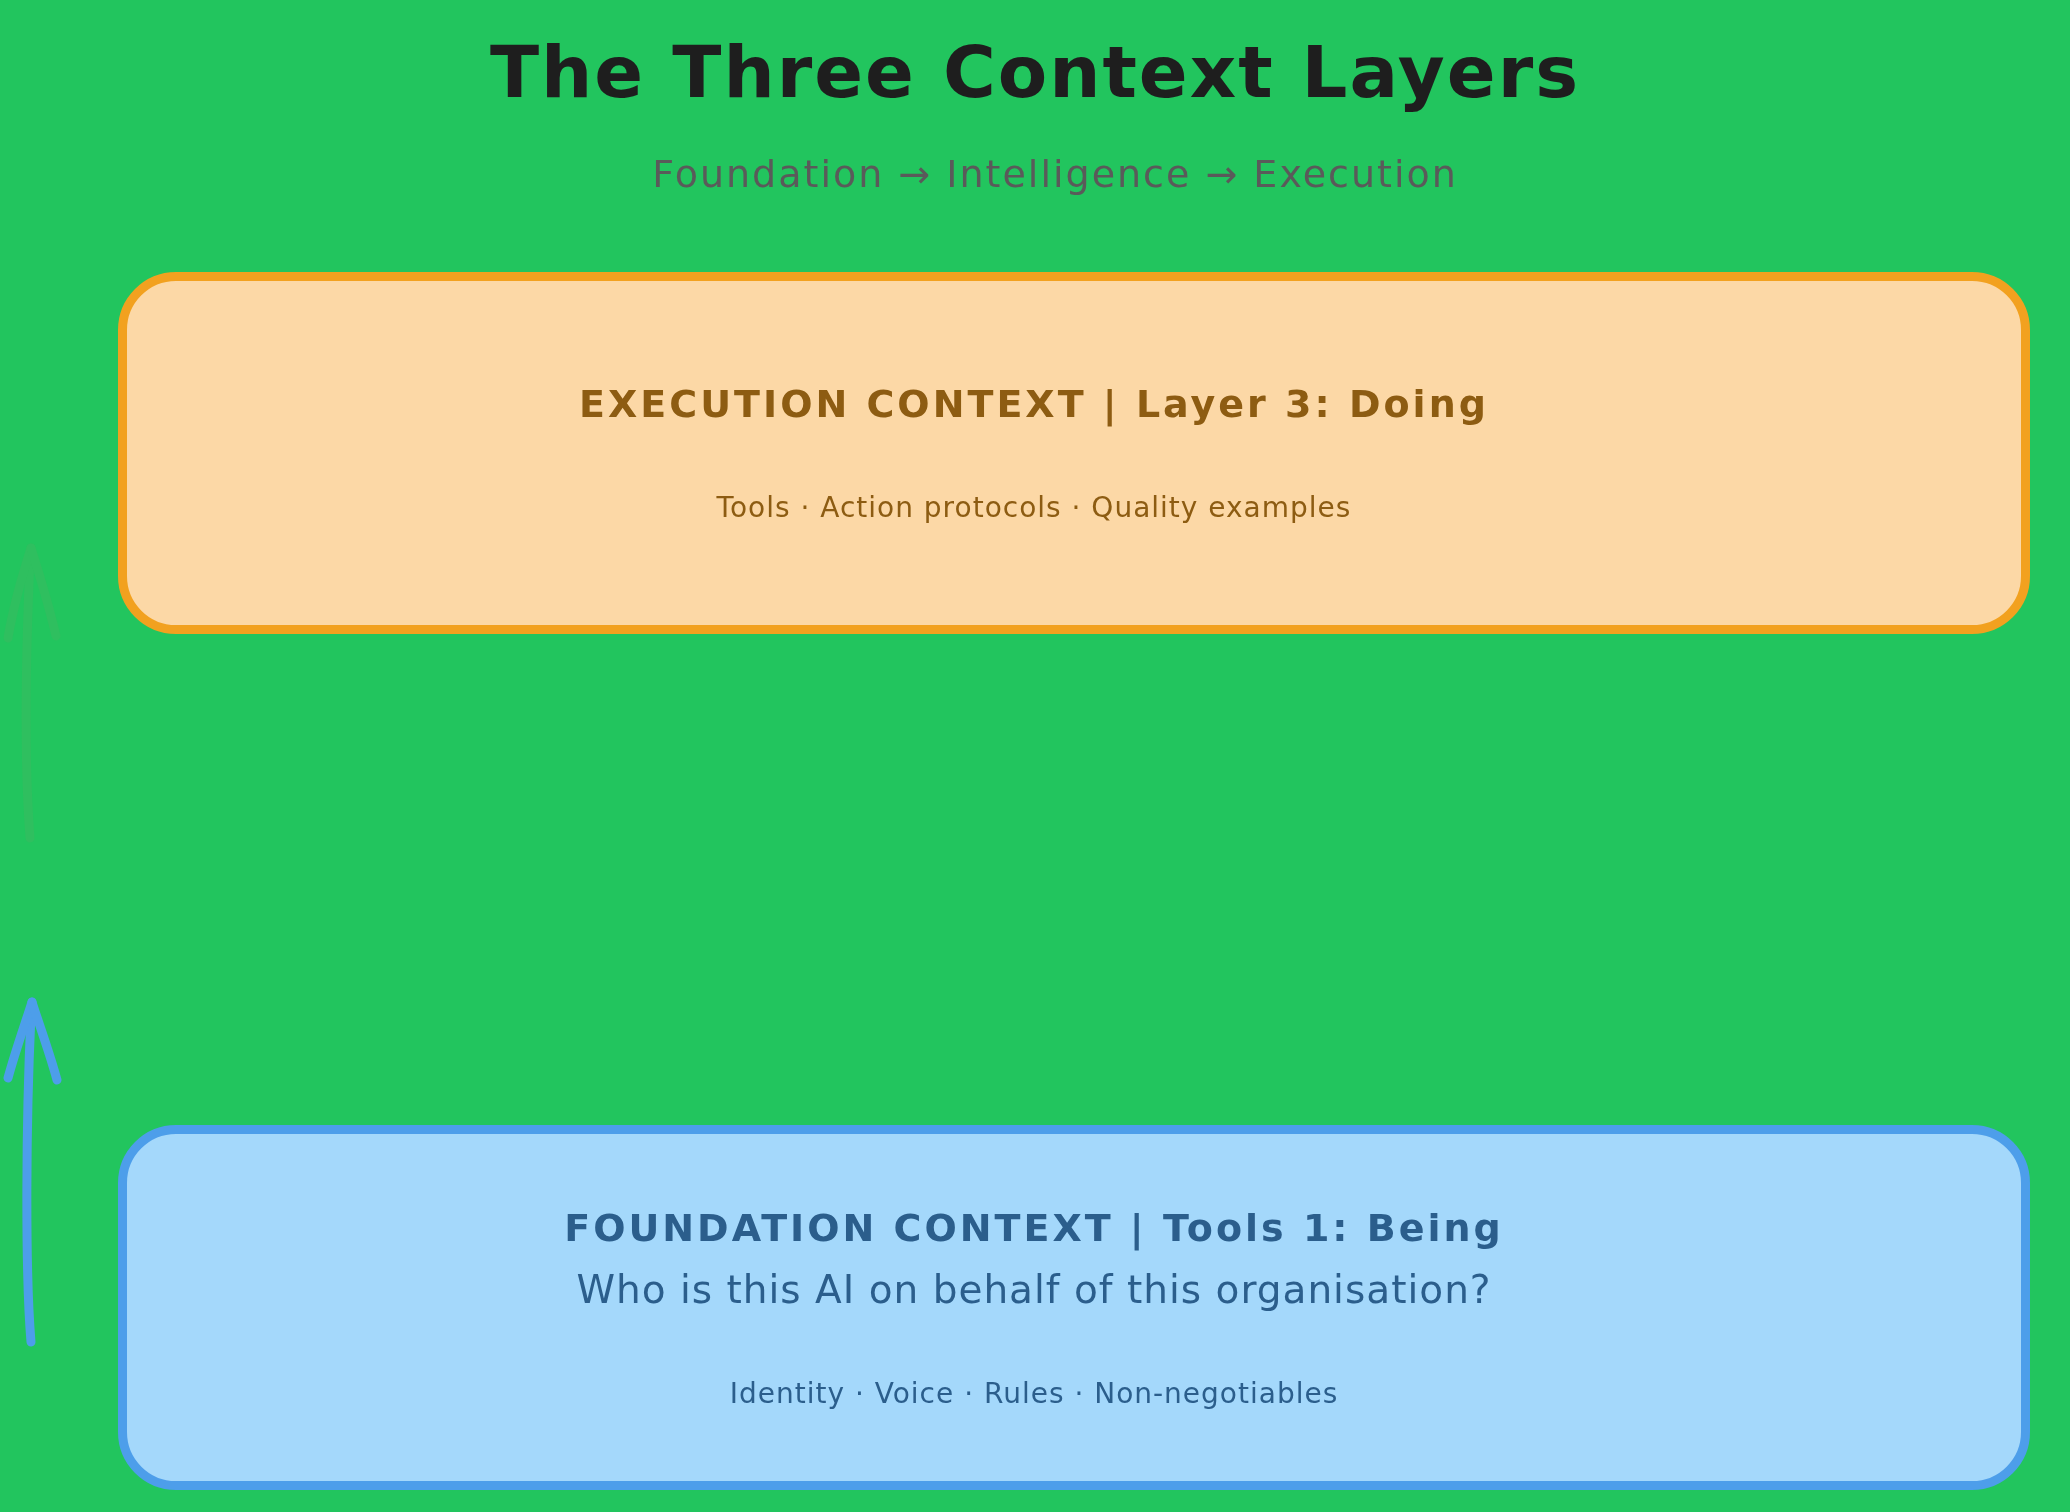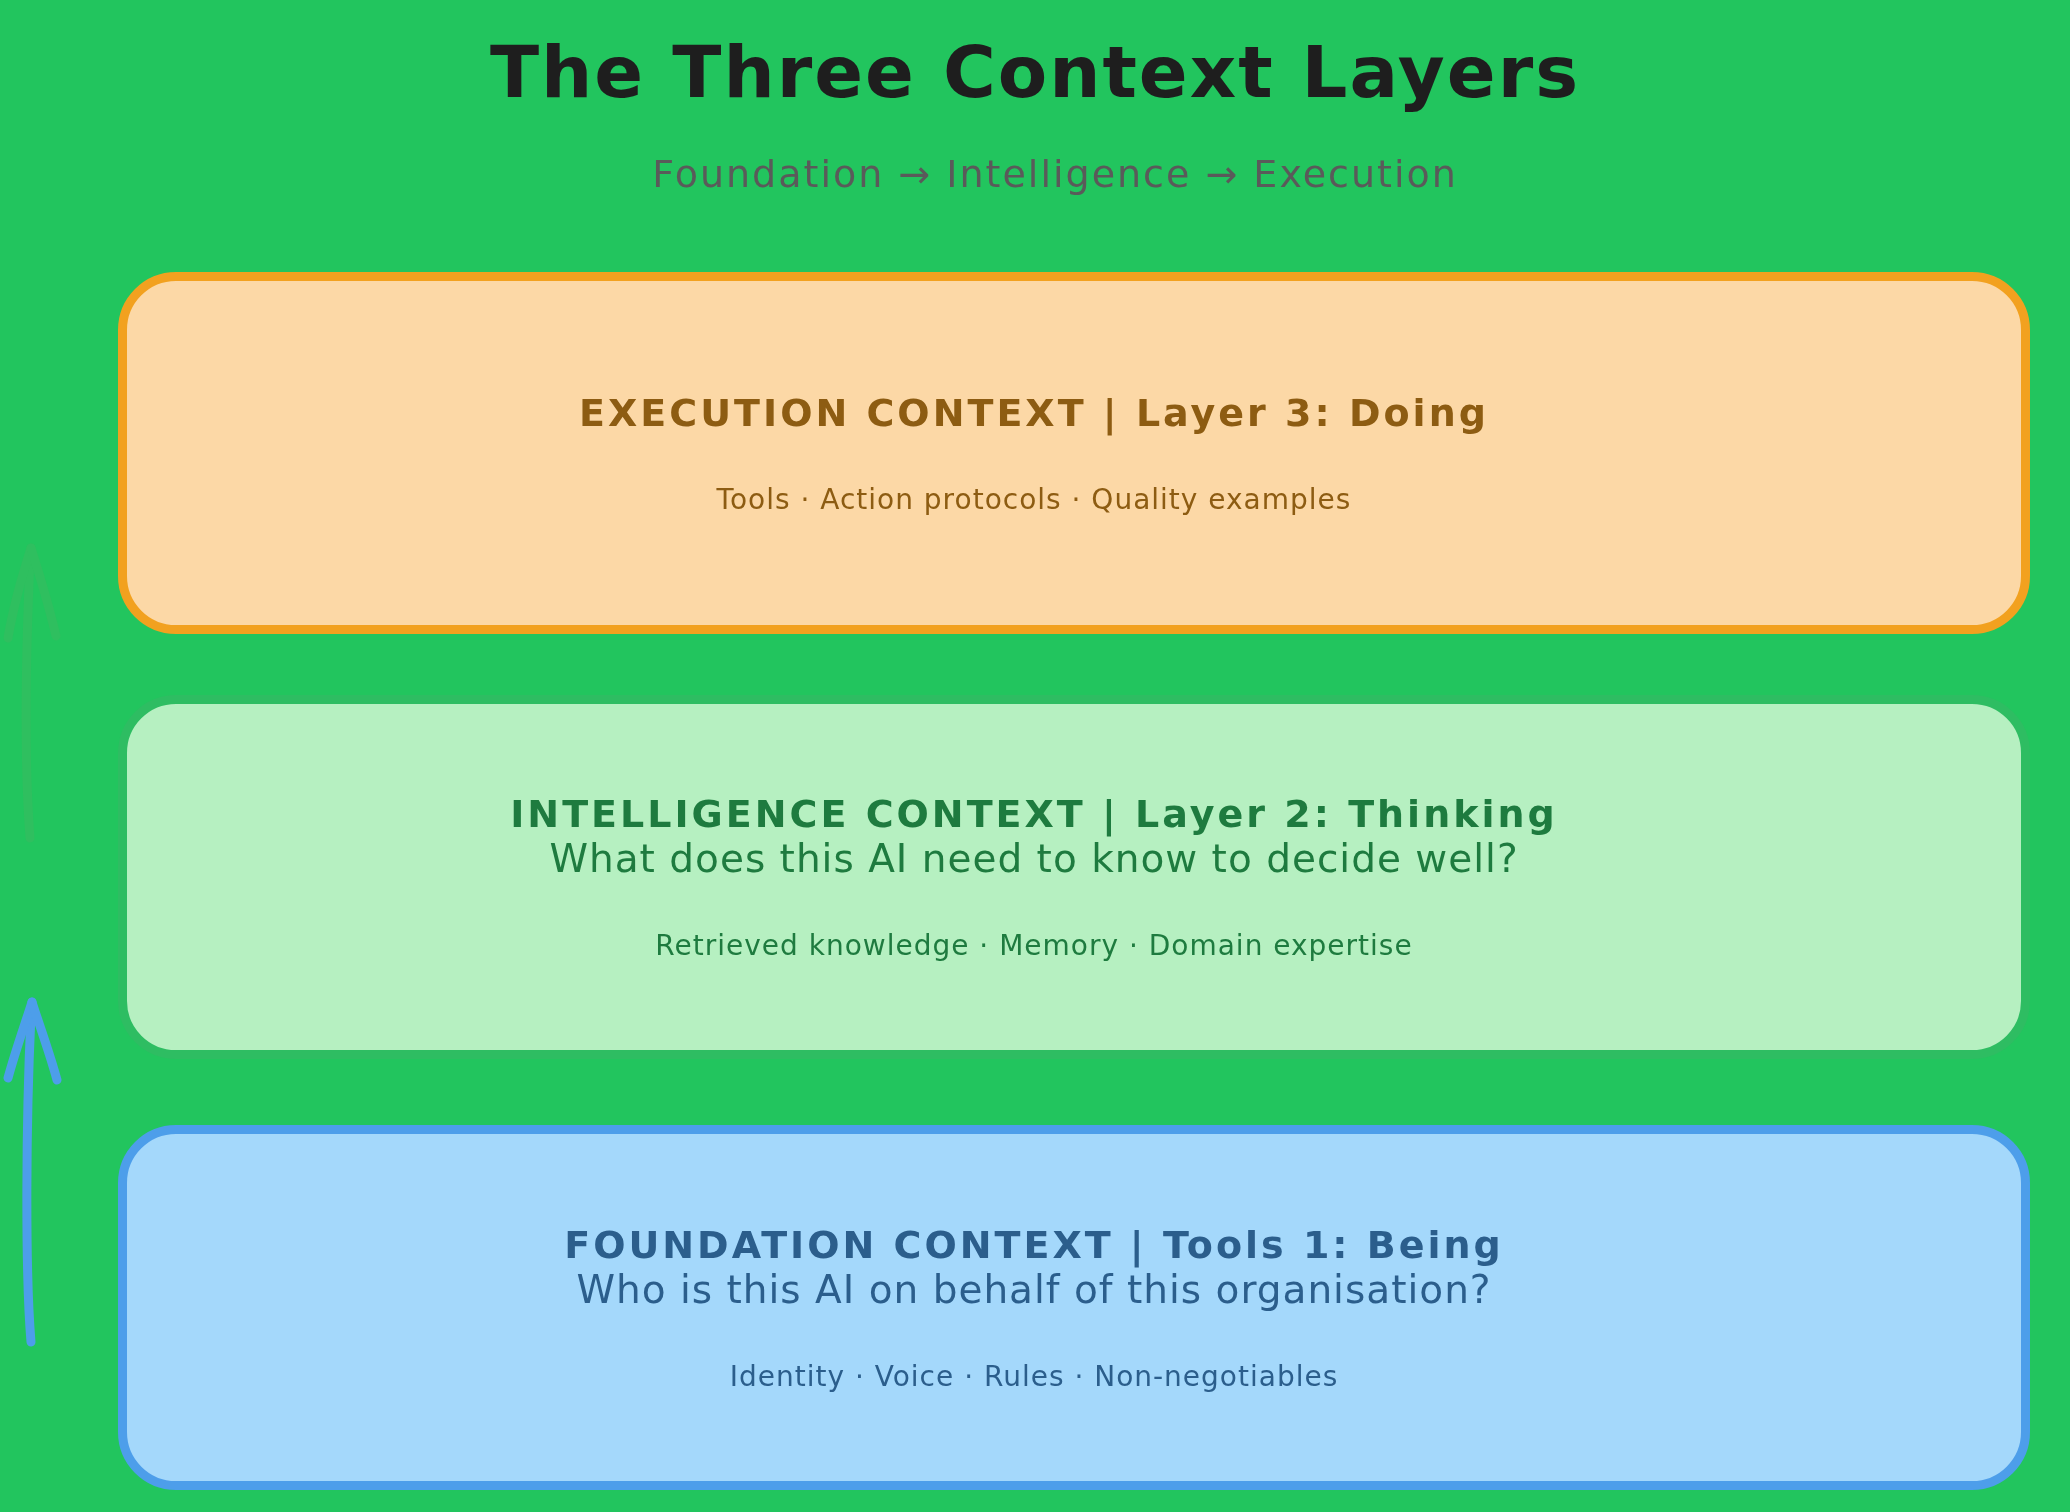--- a/index.html
+++ b/index.html
@@ -47,20 +47,21 @@
     left: 118px;
     width: 1912px;
     box-sizing: border-box;
     border: 9px solid var(--border, #999);
     background: var(--fill, #eee);
     border-radius: 58px;
     display: flex;
     flex-direction: column;
     justify-content: center;
     align-items: center;
+    gap: 17px;
     padding: 0 180px 0 100px;
     color: var(--ink, #333);
     text-align: center;
   }
   .layer-card.execution   { top: 272px;  height: 362px; }
   .layer-card.intelligence{ top: 695px;  height: 364px; }
   .layer-card.foundation  { top: 1125px; height: 365px; }
 
   .layer-heading {
     font-size: 38px;
@@ -117,25 +118,20 @@
       <path d="M32 1002 C25 1024, 15 1052, 8 1078"></path>
       <path d="M32 1002 C39 1024, 50 1054, 57 1080"></path>
     </g>
   </svg>
 
   <div class="layer-card execution" style="--fill: #FCD8A6; --border: #F2A11F; --ink: #8D5C12;">
     <div class="layer-heading">EXECUTION CONTEXT | Layer 3: Doing</div>
     <div class="layer-components">Tools · Action protocols · Quality examples</div>
   </div>
 
-  <div class="layer-card intelligence" style="--fill: #B6F0C1; --border: #2EBD62; --ink: #1E7B3F;">
-    <div class="layer-heading">INTELLIGENCE CONTEXT | Layer 2: Thinking</div>
-    <div class="layer-question">What does this AI need to know to decide well?</div>
-    <div class="layer-components">Retrieved knowledge · Memory · Domain expertise</div>
-  </div>
 
   <div class="layer-card foundation" style="--fill: #A4D8FB; --border: #4D9EEA; --ink: #2B5E8C;">
     <div class="layer-heading">FOUNDATION CONTEXT | Tools 1: Being</div>
     <div class="layer-question">Who is this AI on behalf of this organisation?</div>
     <div class="layer-components">Identity · Voice · Rules · Non-negotiables</div>
   </div>
 
 </div>
 
 </body></html>

